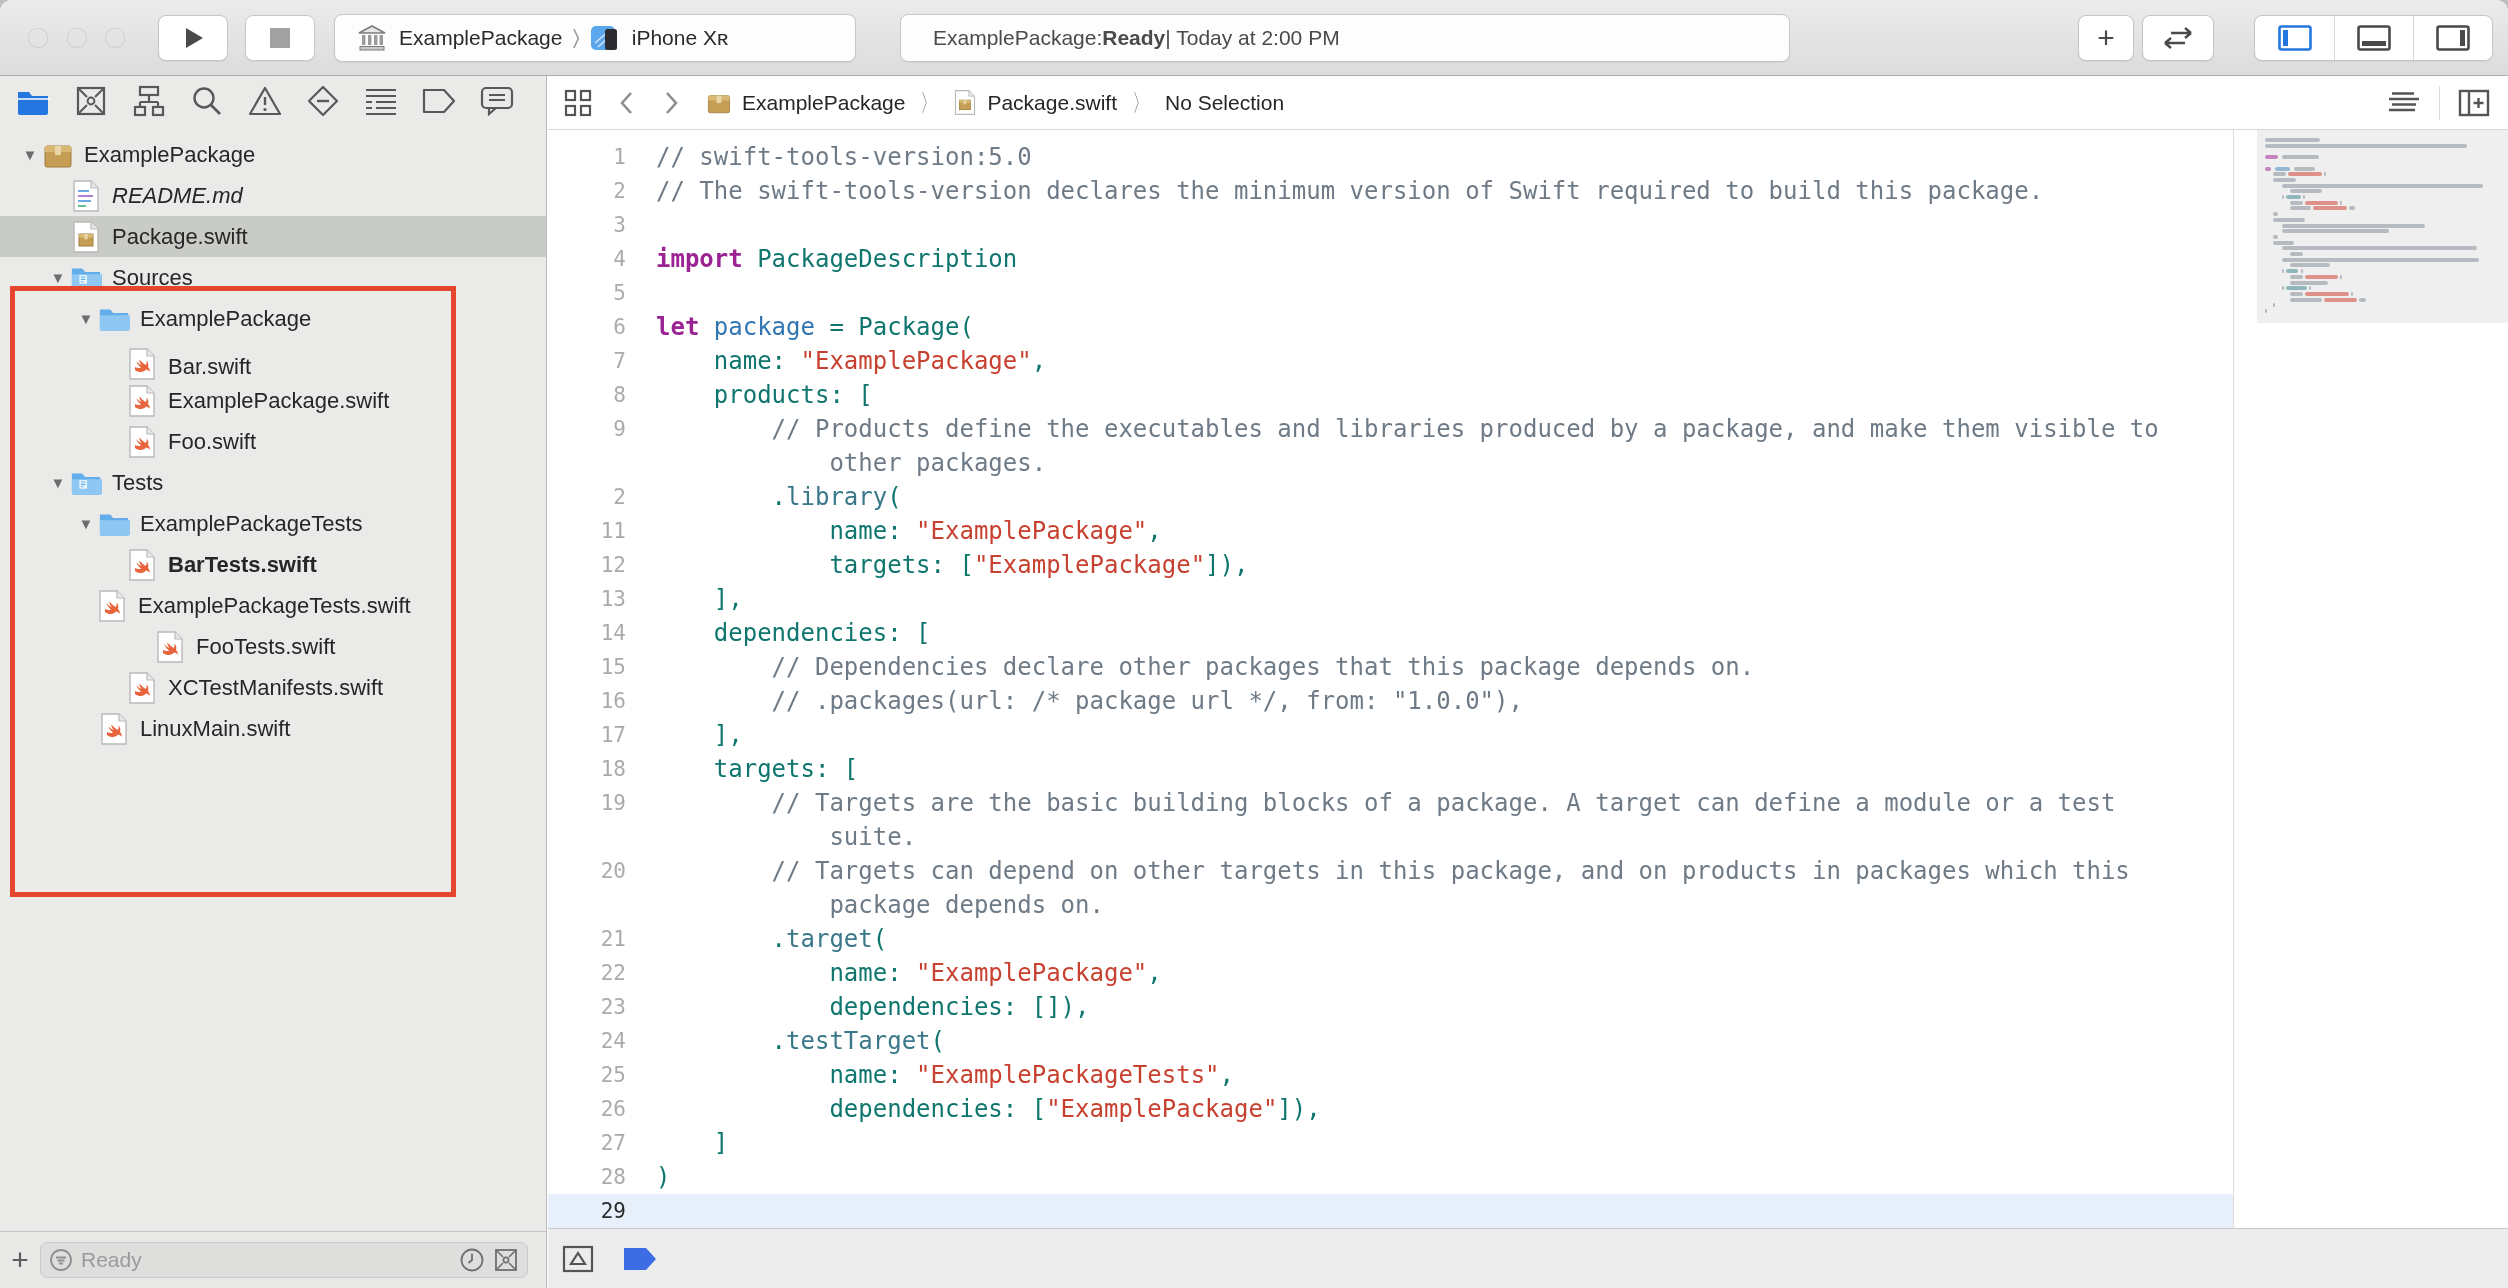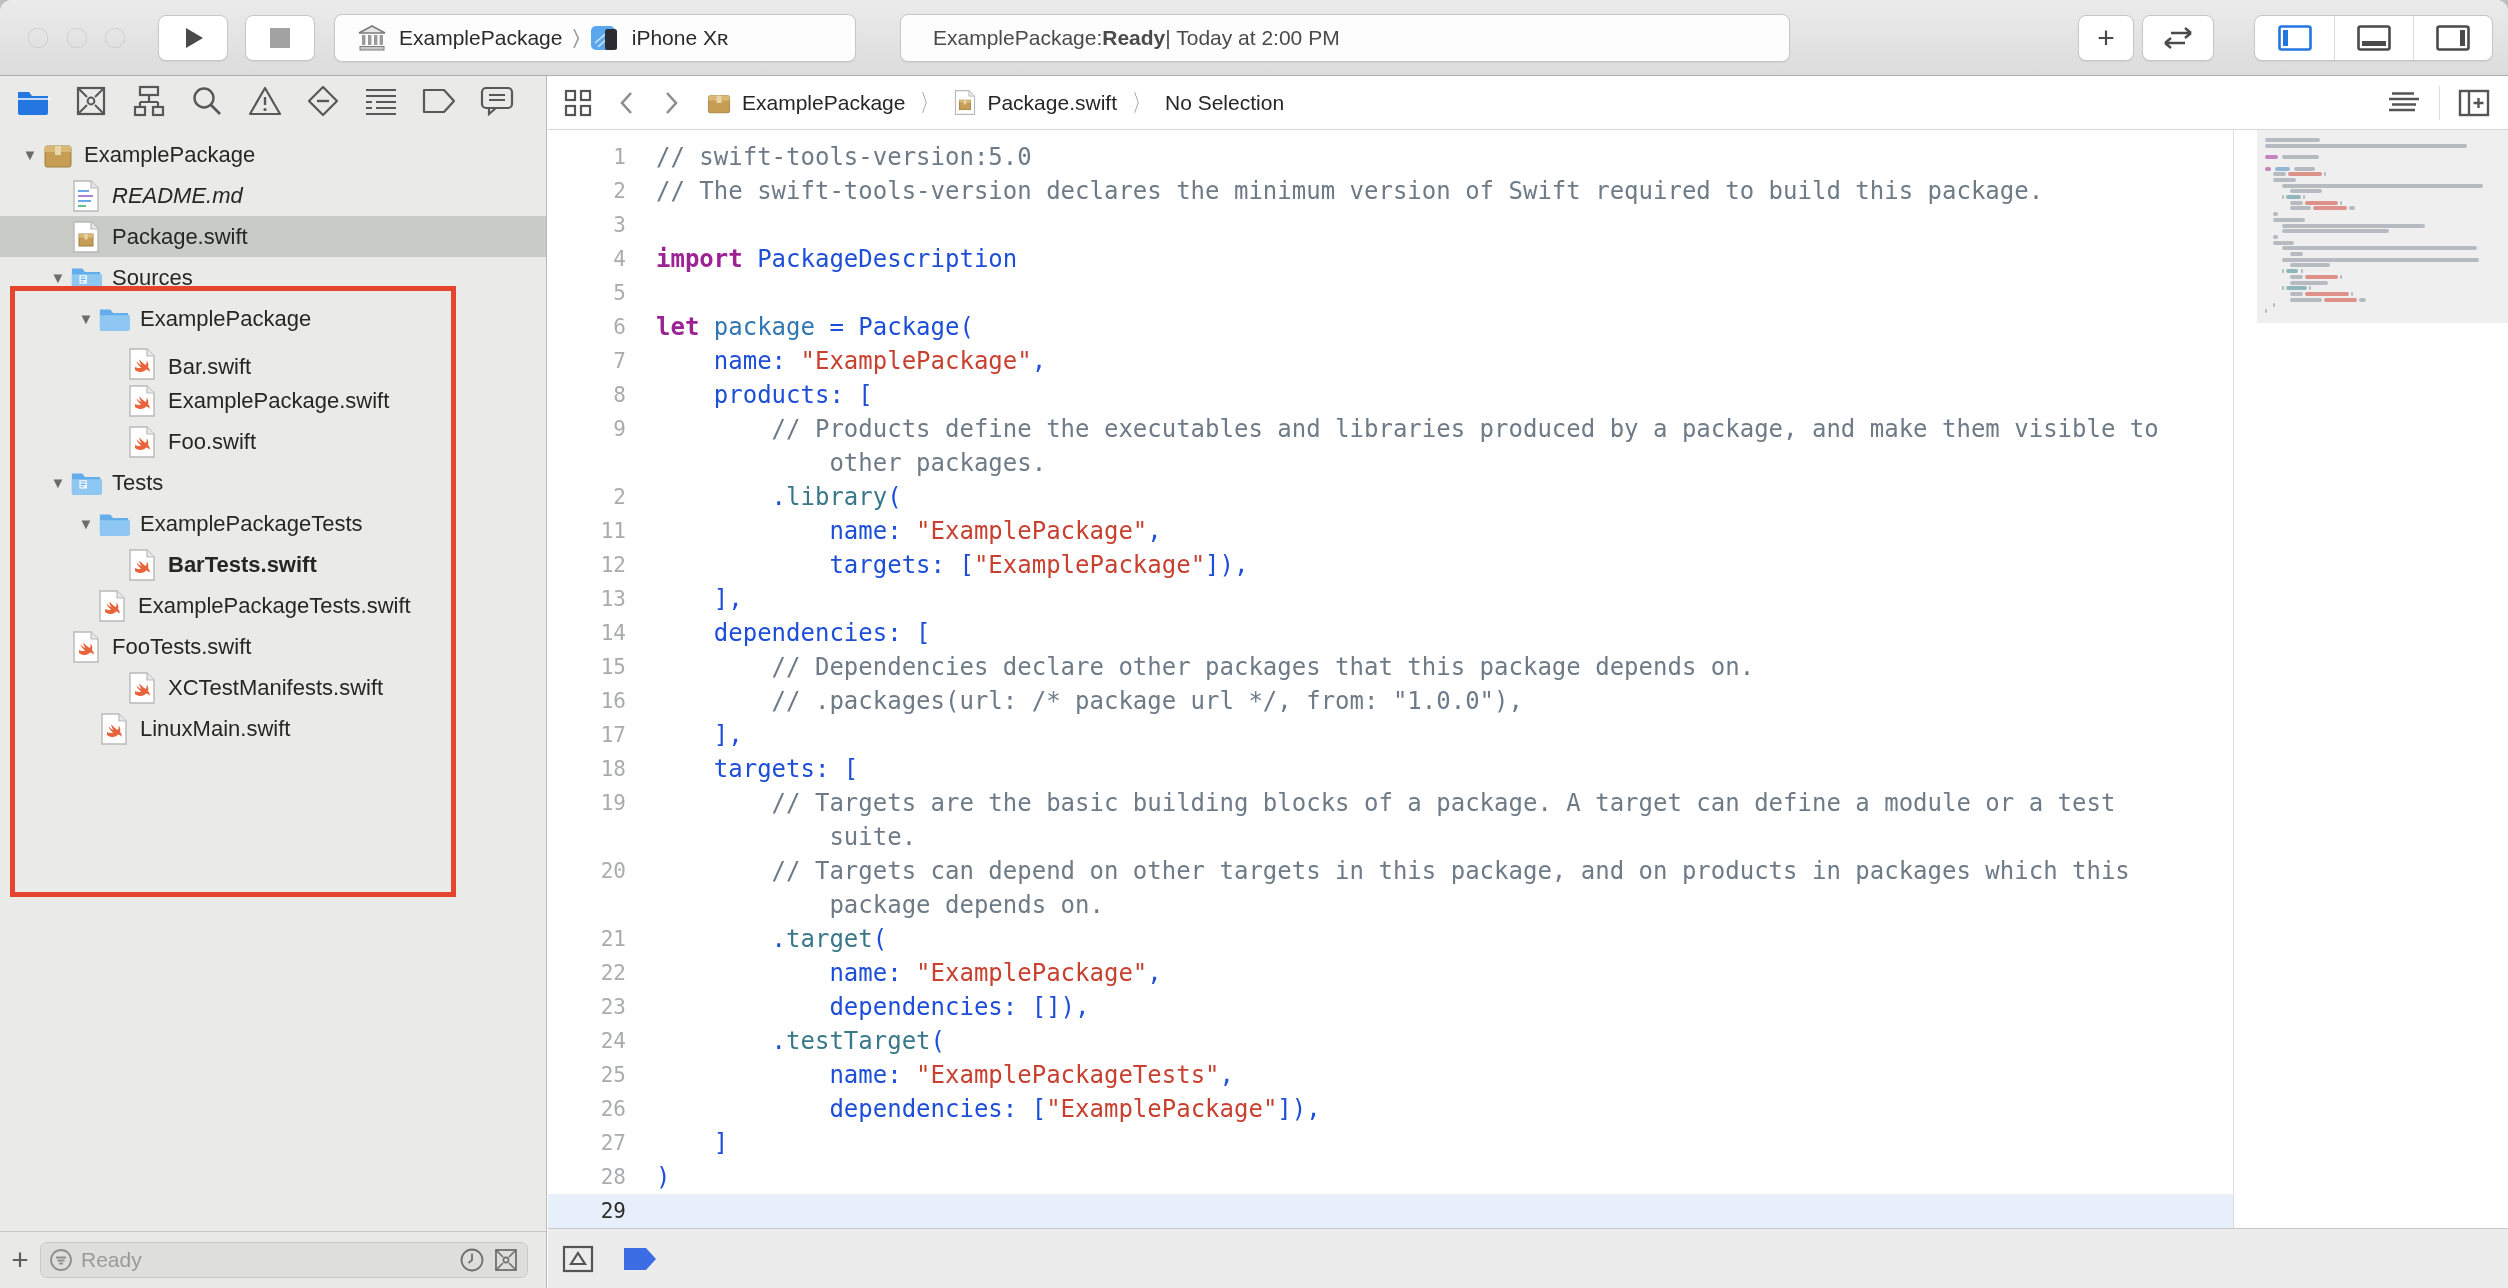--- a/index.html
+++ b/index.html
@@ -43,21 +43,21 @@
            display:flex;align-items:center;font-size:21px;color:#262626;}
   .jb-ic{display:flex;align-items:center;justify-content:center;}
   .crumb-sep{color:#8e8e8e;font-size:24px;margin:0 12px;transform:scaleX(.75);display:inline-block;}
   .code-area{position:absolute;left:0;top:54px;width:1685px;padding-top:10px;}
   .crow{height:34px;display:flex;white-space:pre;font-family:"DejaVu Sans Mono",monospace;font-size:24px;line-height:34px;}
   .crow .ln{width:78px;text-align:right;color:#a9abad;font-size:21px;flex:0 0 78px;}
   .crow .ct{padding-left:30px;}
   .crow.hl{background:#e7f0fa;}
   .crow.hl .ln{color:#2b2b2b;}
   .sc-c{color:var(--c-comment);} .sc-k{color:var(--c-keyword);font-weight:bold;}
-  .sc-v{color:var(--c-var);} .sc-t{color:var(--c-teal);} .sc-str{color:var(--c-string);} .sc-p{color:#1d4ed8;}
+  .sc-v{color:var(--c-var);} .sc-t{color:var(--c-teal);} .sc-str{color:var(--c-string);} .sc-p{color:#0f766e;}
   .code-bottom-line{position:absolute;left:0;top:1152px;width:1960px;height:1px;background:#c8c8c8;}
   .editor-bottombar{position:absolute;left:0;top:1153px;width:1960px;height:59px;background:#ececec;
                     display:flex;align-items:center;gap:28px;padding-left:14px;}
   
   .minimap-strip{position:absolute;left:1685px;top:54px;width:275px;height:1098px;background:#fff;border-left:1px solid #dcdcdc;}
   .minimap{position:absolute;left:23px;top:0;width:252px;height:193px;background:#efefef;}
   .mmrow{position:absolute;height:4px;border-radius:2px;}
 </style>
 </head>
 <body>
@@ -327,21 +327,21 @@
           <span class="disc"></span>
           <span class="ticon">
             <svg width="30" height="34" viewBox="0 0 30 34">
               <path d="M3 2 H20 L27 9 V32 H3 Z" fill="#fff" stroke="#b9b9b9" stroke-width="1.4"></path>
               <path d="M20 2 L20 9 H27" fill="#e8e8e8" stroke="#b9b9b9" stroke-width="1.2"></path>
               <path d="M8 23 c4 3 9 2.5 11 -0.5 c2.5 0.5 3 1.5 3.5 2.5 c0.5 -2 0 -3.5 -1.5 -5 c1 -2.5 0 -5 -1.5 -6.5 c0.5 2 0 3.5 -1 4.5 c-2 -1.5 -4.5 -3.5 -6 -5.5 c-0.5 1.5 0.5 3.5 2 5.5 c-1.5 -0.5 -3.5 -2 -5 -3.5 c0.5 2 2 4 4.5 6 c-1.5 1 -4 0.5 -6 -0.5 Z" fill="#e8643c"></path>
             </svg>
           </span>
           <span>ExamplePackageTests.swift</span>
         </div>
-        <div class="trow" style="padding-left: 46px;">
+        <div class="trow" style="padding-left: 102px; margin-left: 28px;">
           <span class="disc"></span>
           <span class="ticon">
             <svg width="30" height="34" viewBox="0 0 30 34">
               <path d="M3 2 H20 L27 9 V32 H3 Z" fill="#fff" stroke="#b9b9b9" stroke-width="1.4"></path>
               <path d="M20 2 L20 9 H27" fill="#e8e8e8" stroke="#b9b9b9" stroke-width="1.2"></path>
               <path d="M8 23 c4 3 9 2.5 11 -0.5 c2.5 0.5 3 1.5 3.5 2.5 c0.5 -2 0 -3.5 -1.5 -5 c1 -2.5 0 -5 -1.5 -6.5 c0.5 2 0 3.5 -1 4.5 c-2 -1.5 -4.5 -3.5 -6 -5.5 c-0.5 1.5 0.5 3.5 2 5.5 c-1.5 -0.5 -3.5 -2 -5 -3.5 c0.5 2 2 4 4.5 6 c-1.5 1 -4 0.5 -6 -0.5 Z" fill="#e8643c"></path>
             </svg>
           </span>
           <span>FooTests.swift</span>
         </div>

